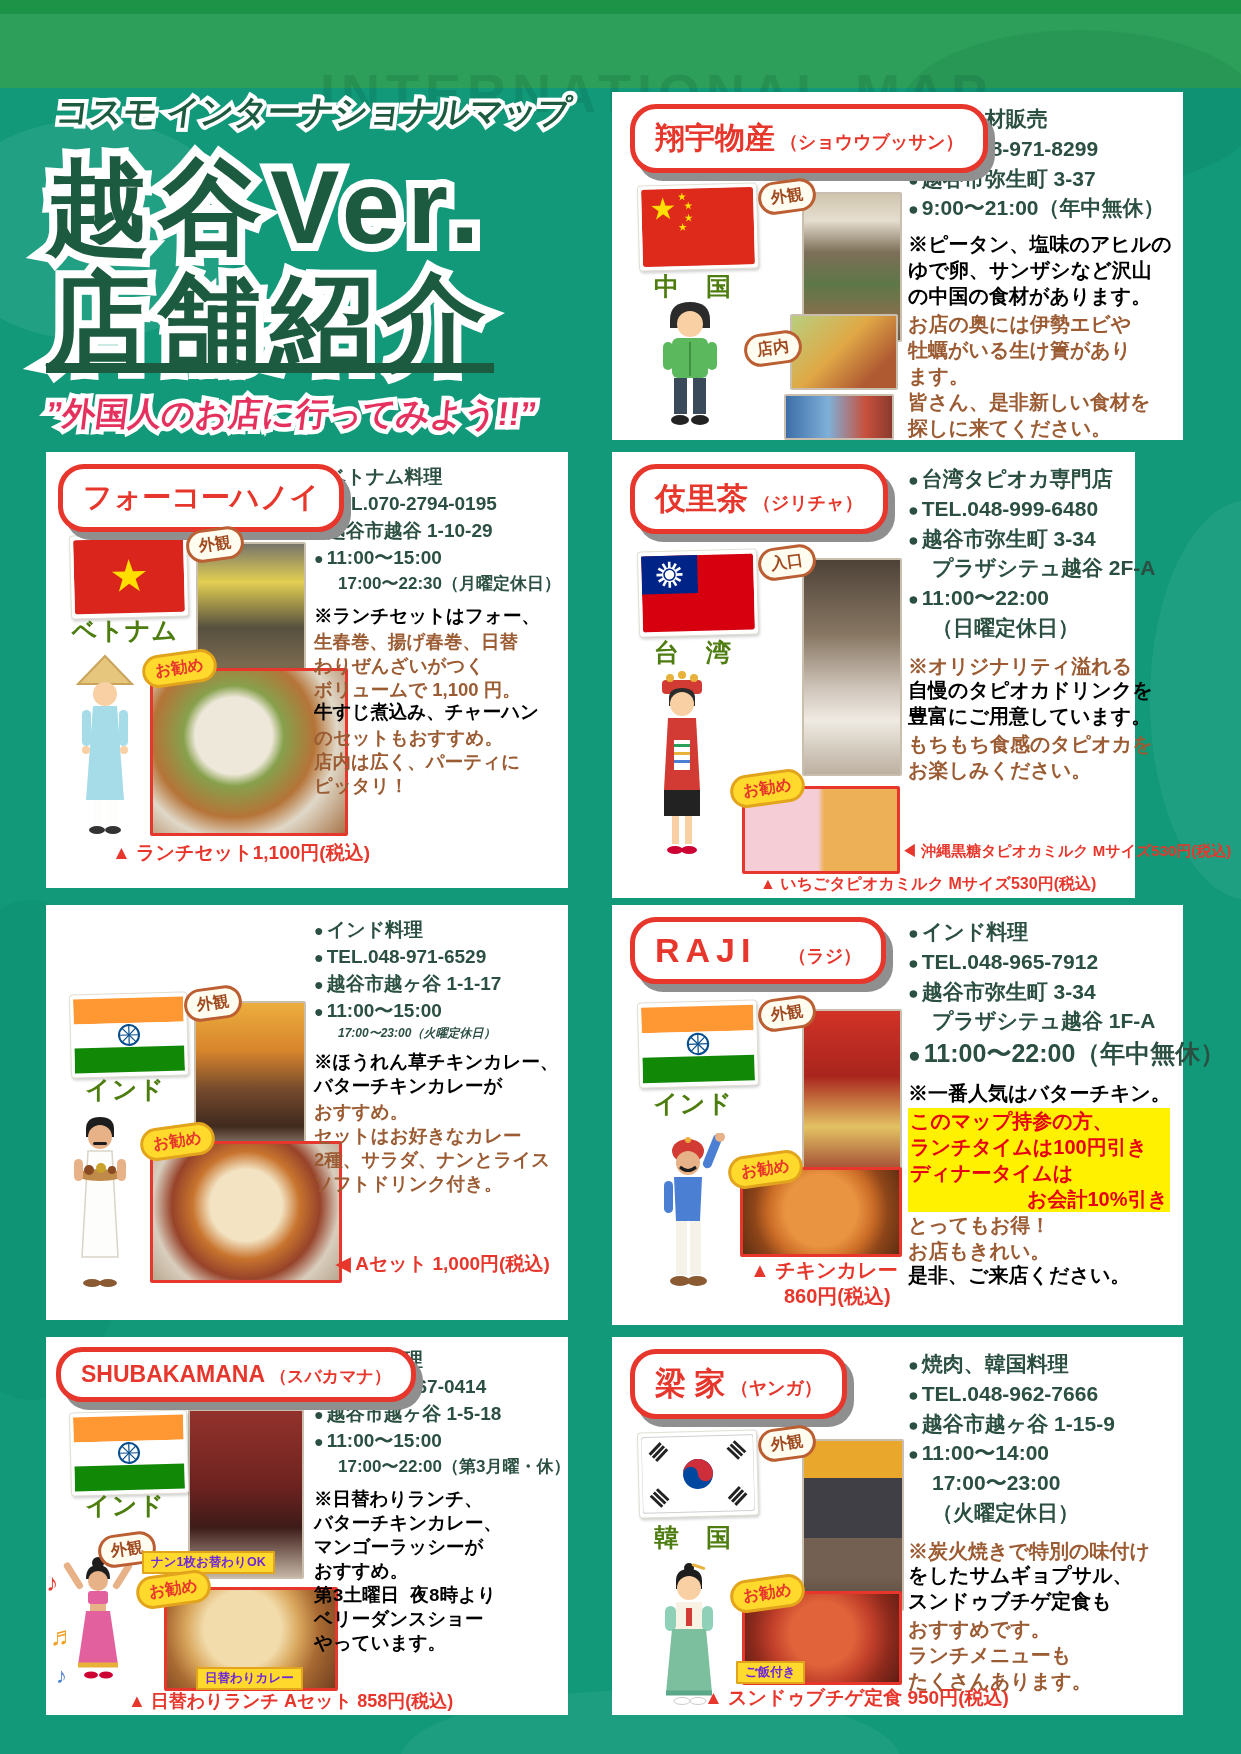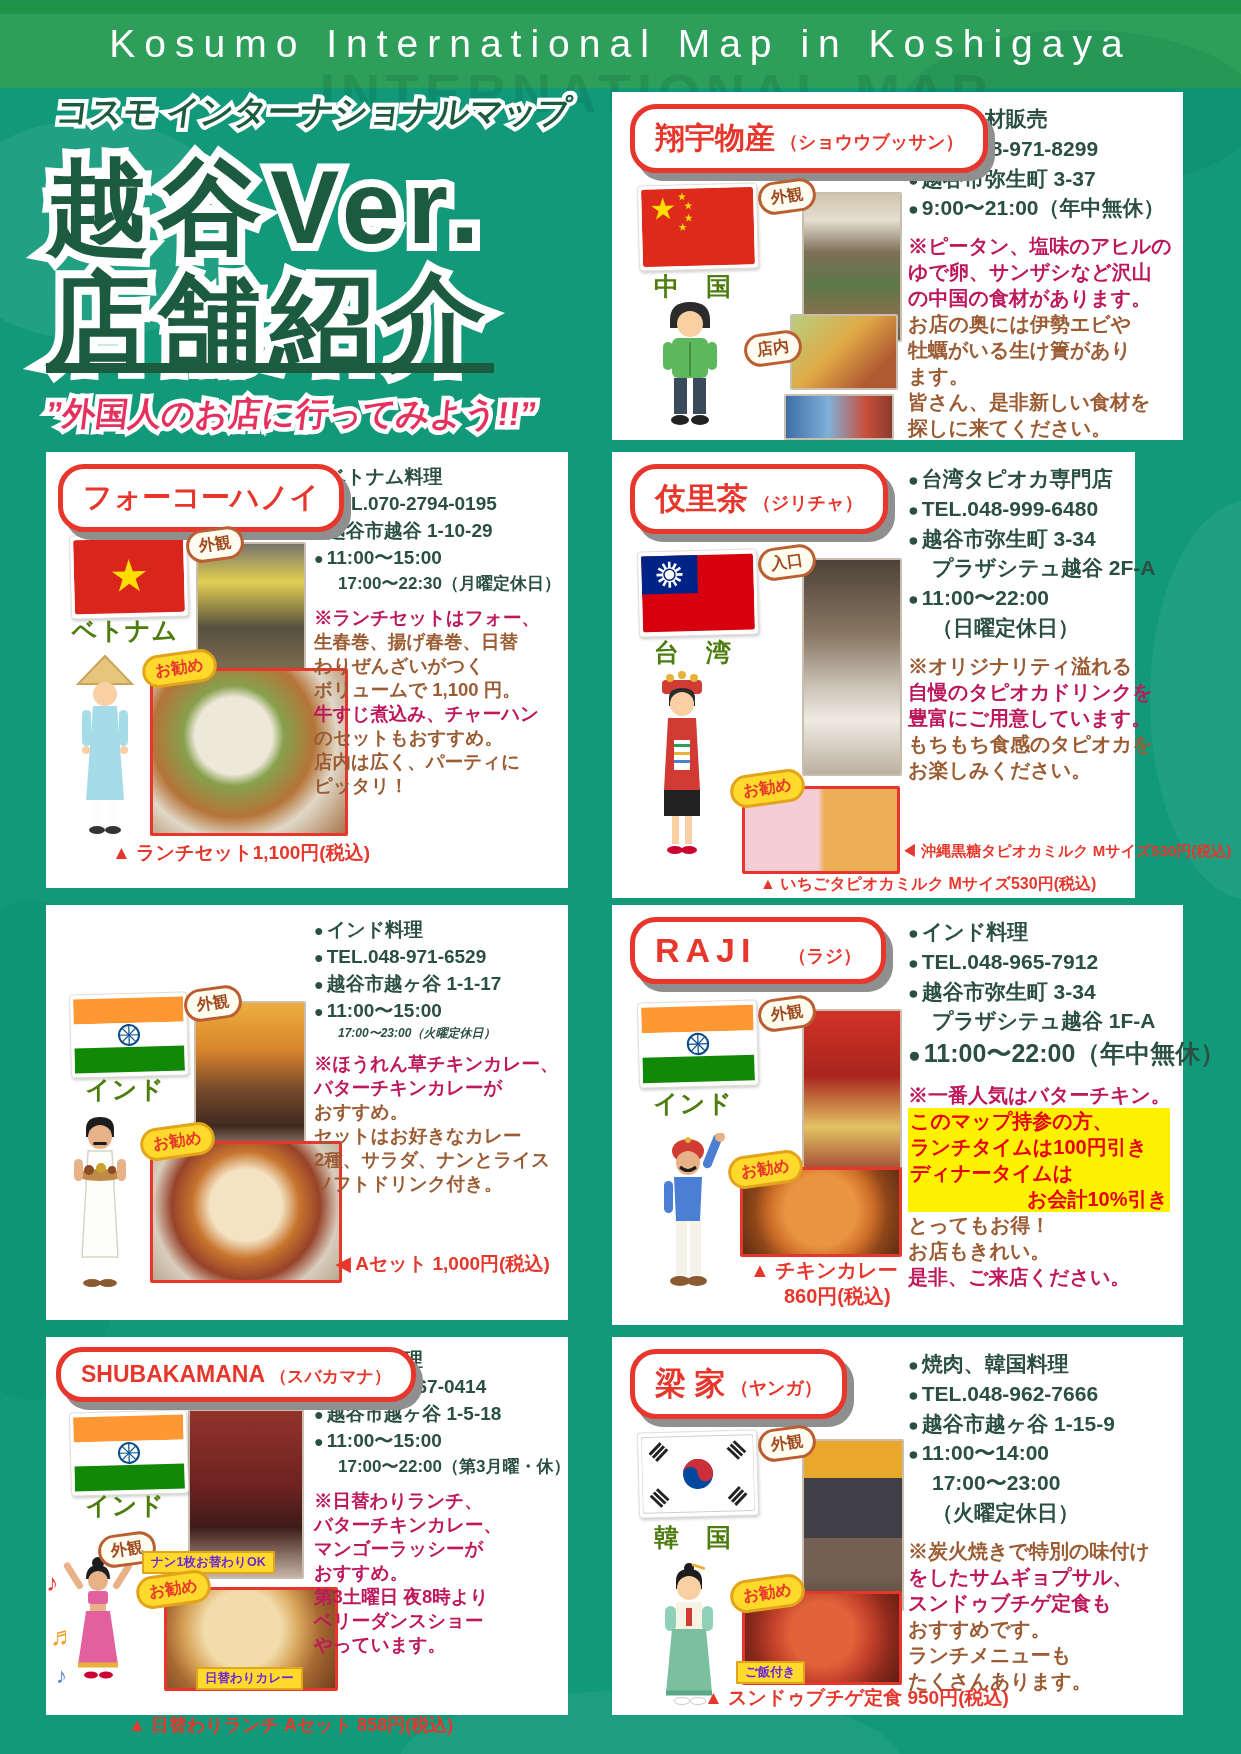--- a/index.html
+++ b/index.html
@@ -33,21 +33,21 @@
   .ct{position:absolute;z-index:2;}
   .bul{font-weight:bold;color:#2b4f41;white-space:nowrap;line-height:1.42;}
   .bul::before{content:"●";margin-right:3px;font-size:.85em;}
   .bul.c::before{content:"";margin:0;}
   .bul.c{padding-left:24px;}
   .rgt .bul{font-size:21px;}
   .lft .bul{font-size:19px;}
   .dsc{margin-top:10px;font-weight:bold;}
   .rgt .dsc>div{font-size:20px;line-height:1.3;white-space:nowrap;}
   .lft .dsc>div{font-size:18.5px;line-height:1.3;white-space:nowrap;}
-  .dsc .red{color:#be185d;}
+  .dsc .red{color:#000000;font-family:Liberation Mono, monospace;}
   .dsc .brn{color:#9b5b33;}
   .dsc .hl{background:#fff100;color:#e60012;padding:0 2px;}
   .dsc .hl.r{text-align:right;}
   .flagbox{position:absolute;background:#fff;padding:3px;border:1px solid #e2ded4;border-radius:4px;
            transform:rotate(-1.5deg);box-shadow:1px 2px 3px rgba(0,0,0,.18);z-index:2;}
   .flagbox svg{display:block;width:100%;height:100%;}
   .country{position:absolute;text-align:center;color:#4d7c0f;font-weight:bold;font-size:25px;letter-spacing:1px;z-index:2;white-space:nowrap;}
   .badge{position:absolute;background:#fffcf0;border:3px solid #bb5e32;border-radius:999px;padding:3px 10px;
          color:#a04a20;font-weight:bold;font-size:16px;transform:rotate(-8deg);z-index:6;white-space:nowrap;}
   .badge.y{background:#ffd92b;border-color:#e2a41c;color:#e7372c;}
@@ -66,21 +66,20 @@
 <div class="page">
   <div class="band"></div>
   <div class="topstrip"></div>
   <div class="blob" style="left:-60px;top:120px;width:300px;height:220px;background:rgba(255,255,255,.07);"></div>
   <div class="blob" style="left:900px;top:30px;width:360px;height:160px;background:rgba(0,90,60,.10);"></div>
   <div class="blob" style="left:1150px;top:500px;width:200px;height:400px;background:rgba(255,255,255,.06);"></div>
   <div class="blob" style="left:-80px;top:900px;width:220px;height:500px;background:rgba(0,90,60,.08);"></div>
   <div class="blob" style="left:400px;top:1690px;width:500px;height:140px;background:rgba(255,255,255,.05);"></div>
   <div class="wm">INTERNATIONAL MAP</div>
 
-  <div class="kosumo">Kosumo International Map in Koshigaya</div>
 
   <div class="mast">
     <div class="kicker stroke2">
       <span class="bg">コスモ インターナショナルマップ</span><span class="fg">コスモ インターナショナルマップ</span>
     </div><br>
     <div class="big stroke2" style="margin-top:16px;">
       <span class="bg">越谷Ver.</span><span class="fg">越谷Ver.</span>
     </div><br>
     <div class="big stroke2" style="margin-top:2px;text-decoration:underline;">
       <span class="bg">店舗紹介</span><span class="fg">店舗紹介</span>
@@ -430,21 +429,21 @@
         </svg>
     </div>
     <span class="note" style="left:0px;top:232px;font-size:24px;color:#e7372c;">♪</span>
     <span class="note" style="left:4px;top:284px;font-size:26px;color:#f0a020;">♬</span>
     <span class="note" style="left:10px;top:326px;font-size:22px;color:#4a7fd4;">♪</span>
     <span class="note" style="left:86px;top:210px;font-size:20px;color:#2aa05a;">♪</span>
     <span class="tag" style="left:96px;top:214px;">ナン1枚お替わりOK</span>
     <span class="badge y" style="left:90px;top:236px;">お勧め</span>
     <div class="photo rec" style="left:118px;top:250px;width:168px;height:98px;background:radial-gradient(circle at 45% 40%,#f2dcab 0 35%,#d8a65c 52%,#a96a32 70%,#713f1f);"></div>
     <span class="tag" style="left:150px;top:330px;">日替わりカレー</span>
-    <div class="cap" style="left:82px;top:352px;font-size:18px;margin-top:24px;">▲ 日替わりランチ Aセット 858円(税込)</div>
+    <div class="cap" style="left:82px;top:352px;font-size:18px;">▲ 日替わりランチ Aセット 858円(税込)</div>
   </section>
 
   <section class="card rgt" style="left:612px;top:1337px;width:571px;height:378px;">
     <div class="pill" style="left:18px;top:12px;">
       <span class="nm" style="font-size:31px;">梁 家</span>
       <span class="rd">（ヤンガ）</span>
     </div>
     <div class="ct" style="left:296px;top:12px;width:262px;">
       <div class="bul">焼肉、韓国料理</div>
       <div class="bul">TEL.048-962-7666</div>

